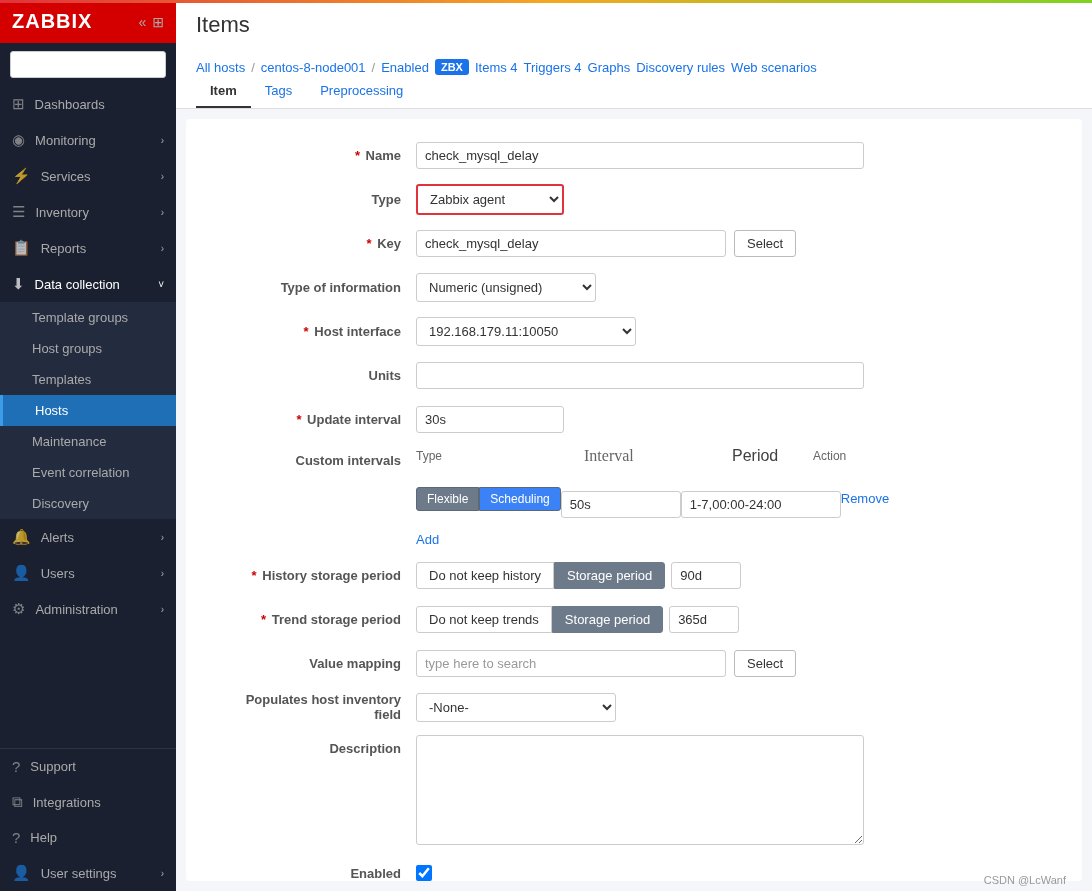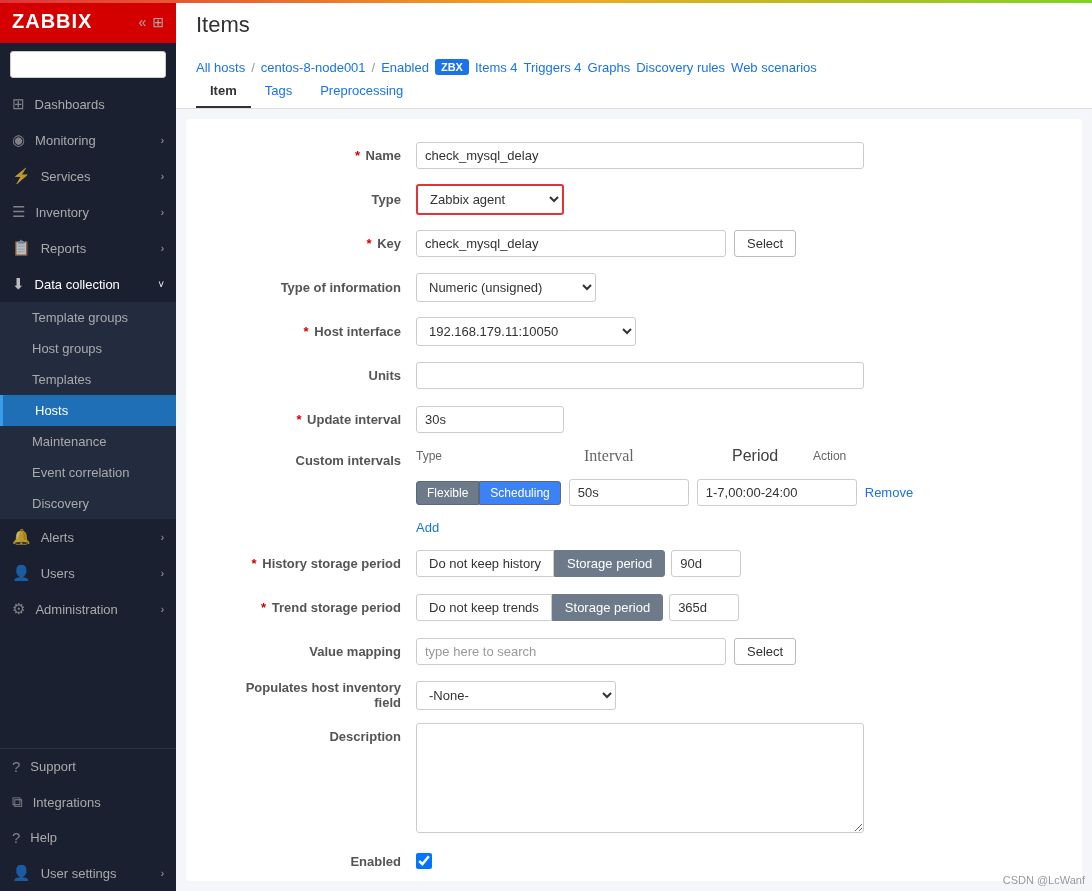--- a/index.html
+++ b/index.html
@@ -227,21 +227,21 @@
       align-items: center;
       margin-bottom: 6px;
     }
     .interval-col-type { width: 160px; font-size: 12px; color: #666; }
     .interval-col-interval { width: 140px; font-size: 16px; color: #666; font-family: Liberation Serif, serif; }
     .interval-col-period { font-size: 16px; color: #404040; flex: 1; text-align: right; }
     .interval-col-action { font-size: 12px; color: #666; width: 60px; text-align: right; }
 
     .interval-row {
       display: flex;
-      gap: 8px;
+      gap: 0;
       align-items: center;
     }
     .interval-type-btns { display: flex; gap: 0; }
     .interval-type-btns .btn {
       border-radius: 0;
       padding: 4px 10px;
       font-size: 12px;
       background: #3b82f6;
       color: white;
       border-color: #5a6878;
@@ -251,20 +251,21 @@
     .interval-type-btns .btn.active-type {
       background: #6c7a8a;
     }
 
     .interval-input-small {
       width: 120px;
       border: 1px solid #ccc;
       border-radius: 3px;
       padding: 4px 6px;
       font-size: 12px;
+      margin-top: 12px;
     }
     .interval-period-input {
       width: 160px;
     }
     .remove-link { color: #1a73e8; text-decoration: none; cursor: pointer; font-size: 13px; }
     .add-link { color: #1a73e8; text-decoration: none; cursor: pointer; font-size: 13px; }
 
     
     .storage-row { display: flex; align-items: center; gap: 6px; }
     .storage-btn-group { display: flex; }
@@ -311,21 +312,21 @@
 
     .description-textarea {
       width: 448px;
       height: 110px;
       resize: vertical;
     }
 
     .footer-note {
       position: fixed;
       bottom: 5px;
-      right: 7px;
+      right: 26px;
       font-size: 11px;
       color: #999;
     }
 
     
     .top-bar-line {
       height: 3px;
       background: linear-gradient(to right, #e0333c, #f5a623, #7ed321);
       position: fixed;
       top: 0;

